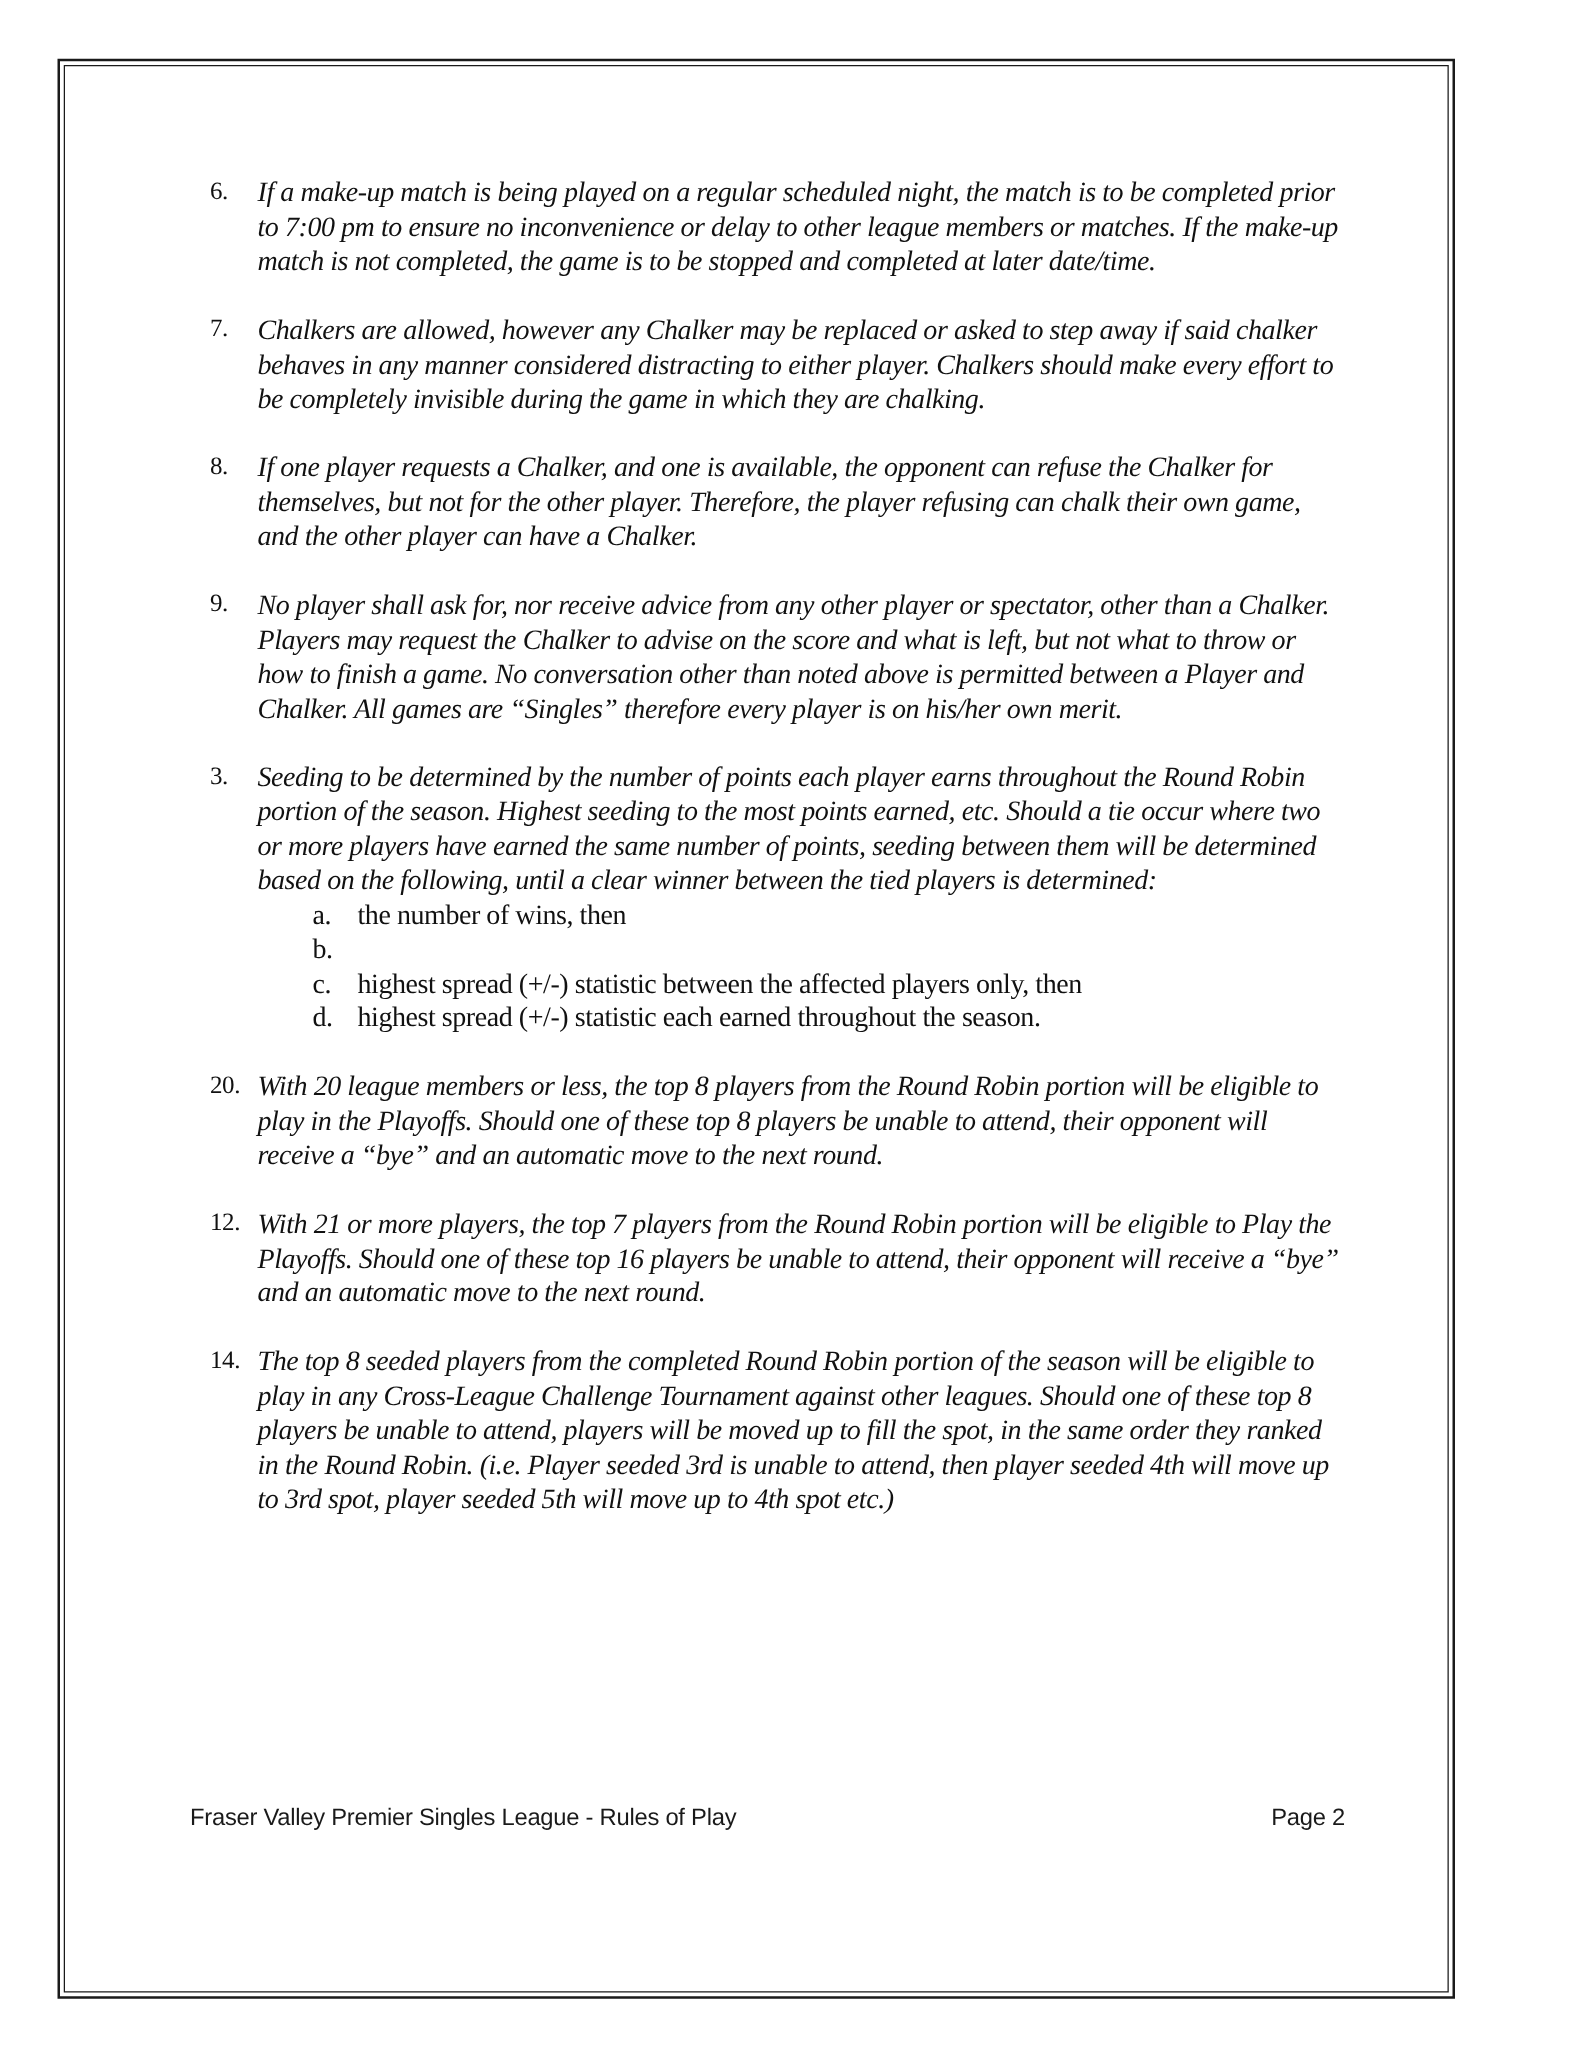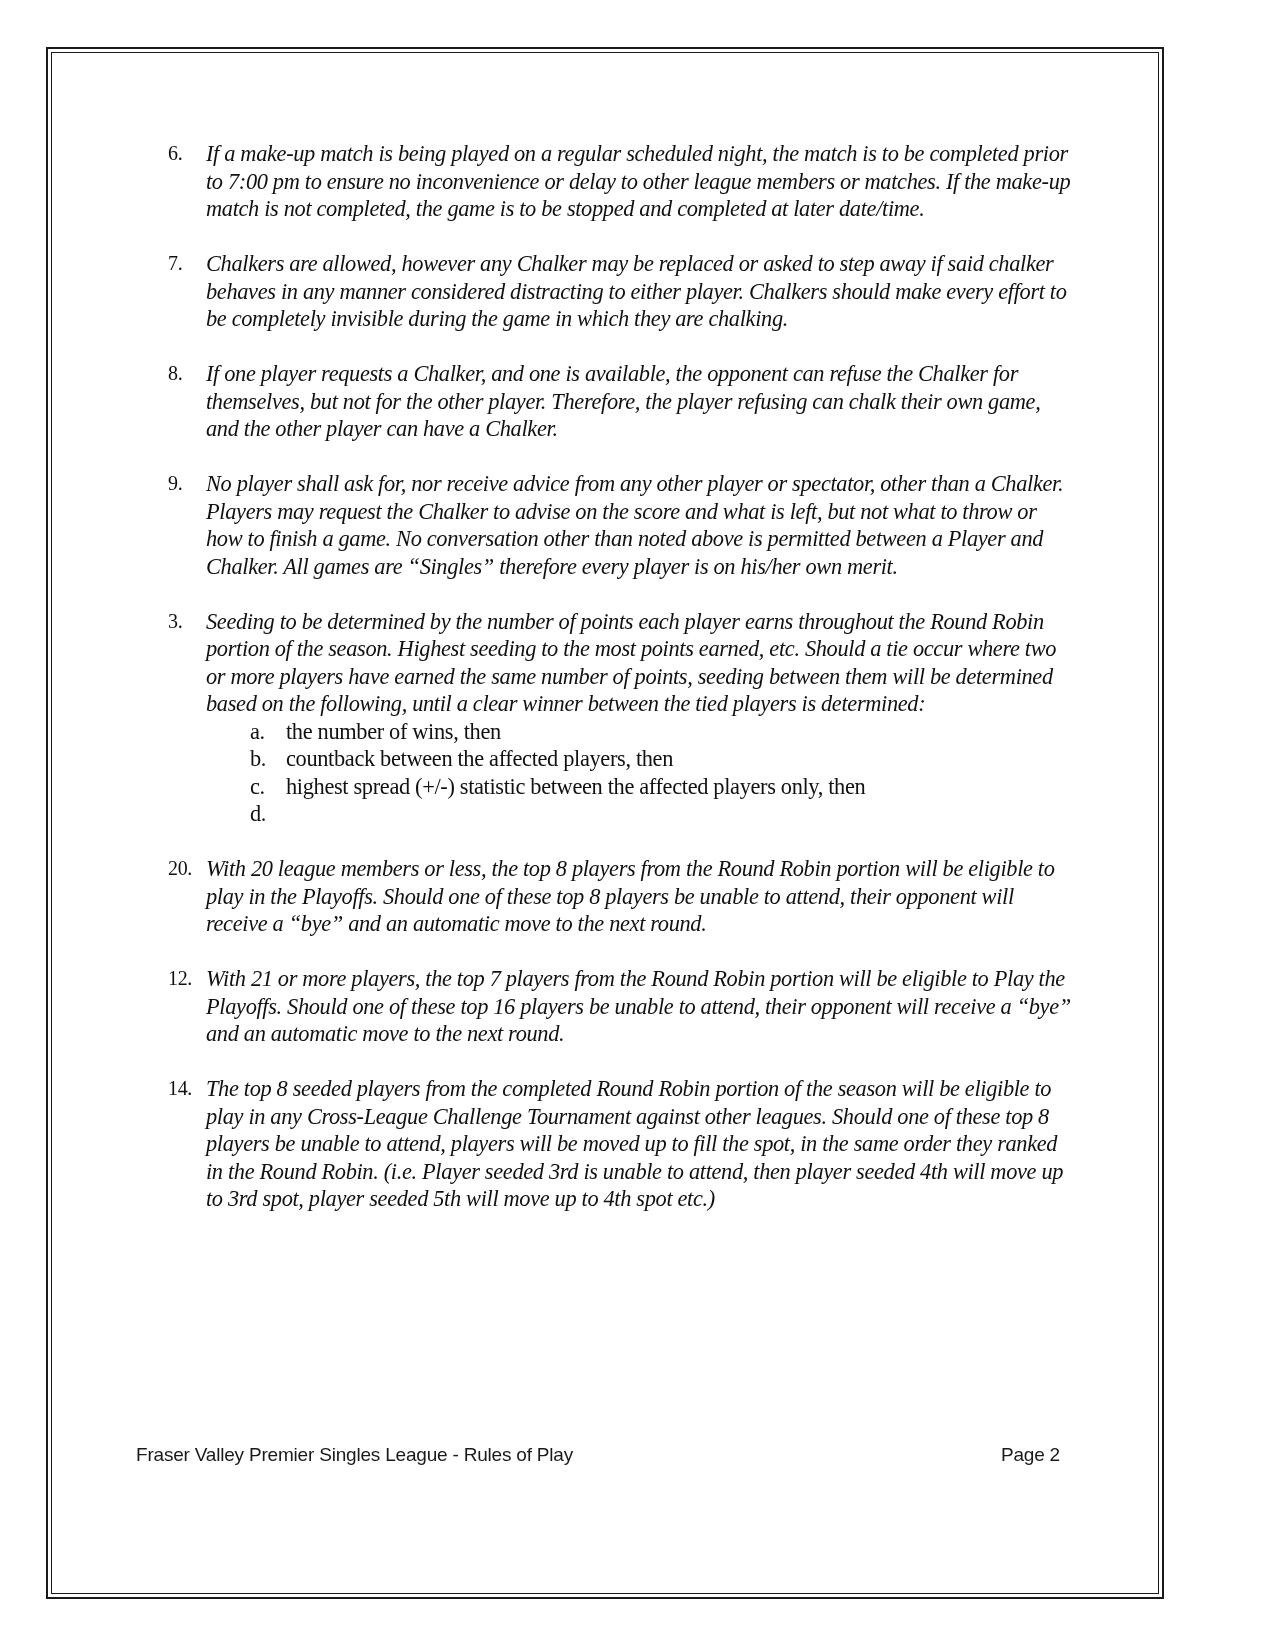--- a/index.html
+++ b/index.html
@@ -66,21 +66,21 @@
     .subitem {
       display: flex;
       padding-left: 44px;
     }
     .sub-letter {
       width: 36px;
       flex: 0 0 36px;
     }
     .footer {
       position: absolute;
-      left: 136px;
+      left: 152px;
       top: 1444px;
       width: 924px;
       display: flex;
       justify-content: space-between;
       font-family: "Liberation Sans", "DejaVu Sans", sans-serif;
       font-size: 19px;
       color: #1a1a1a;
       letter-spacing: -0.2px;
     }
   </style>
@@ -119,28 +119,28 @@
     <span class="rule-num">3.</span>
     <div class="rule-body">
       <span class="rule-text">Seeding to be determined by the number of points each player earns throughout the Round Robin portion of the season.  Highest seeding to the most points earned, etc.  Should a tie occur where two or more players have earned the same number of points, seeding between them will be determined based on the following, until a clear winner between the tied players is determined:</span>
       <ul class="sublist">
         <li class="subitem">
           <span class="sub-letter">a.</span>
           <span>the number of wins, then</span>
         </li>
         <li class="subitem">
           <span class="sub-letter">b.</span>
-          <span>countback between the affected players, then</span>
         </li>
         <li class="subitem">
           <span class="sub-letter">c.</span>
           <span>highest spread (+/-) statistic between the affected players only, then</span>
         </li>
         <li class="subitem">
           <span class="sub-letter">d.</span>
+          <span>highest spread (+/-) statistic each earned throughout the season.</span>
         </li>
       </ul>
     </div>
   </div>
   <div class="rule">
     <span class="rule-num">20.</span>
     <div class="rule-body">
         <span class="rule-text">With 20 league members or less, the top 8 players from the Round Robin portion will be eligible to play in the Playoffs.  Should one of these top 8 players be unable to attend, their opponent will receive a “bye” and an automatic move to the next round.</span>
       </div>
   </div>

